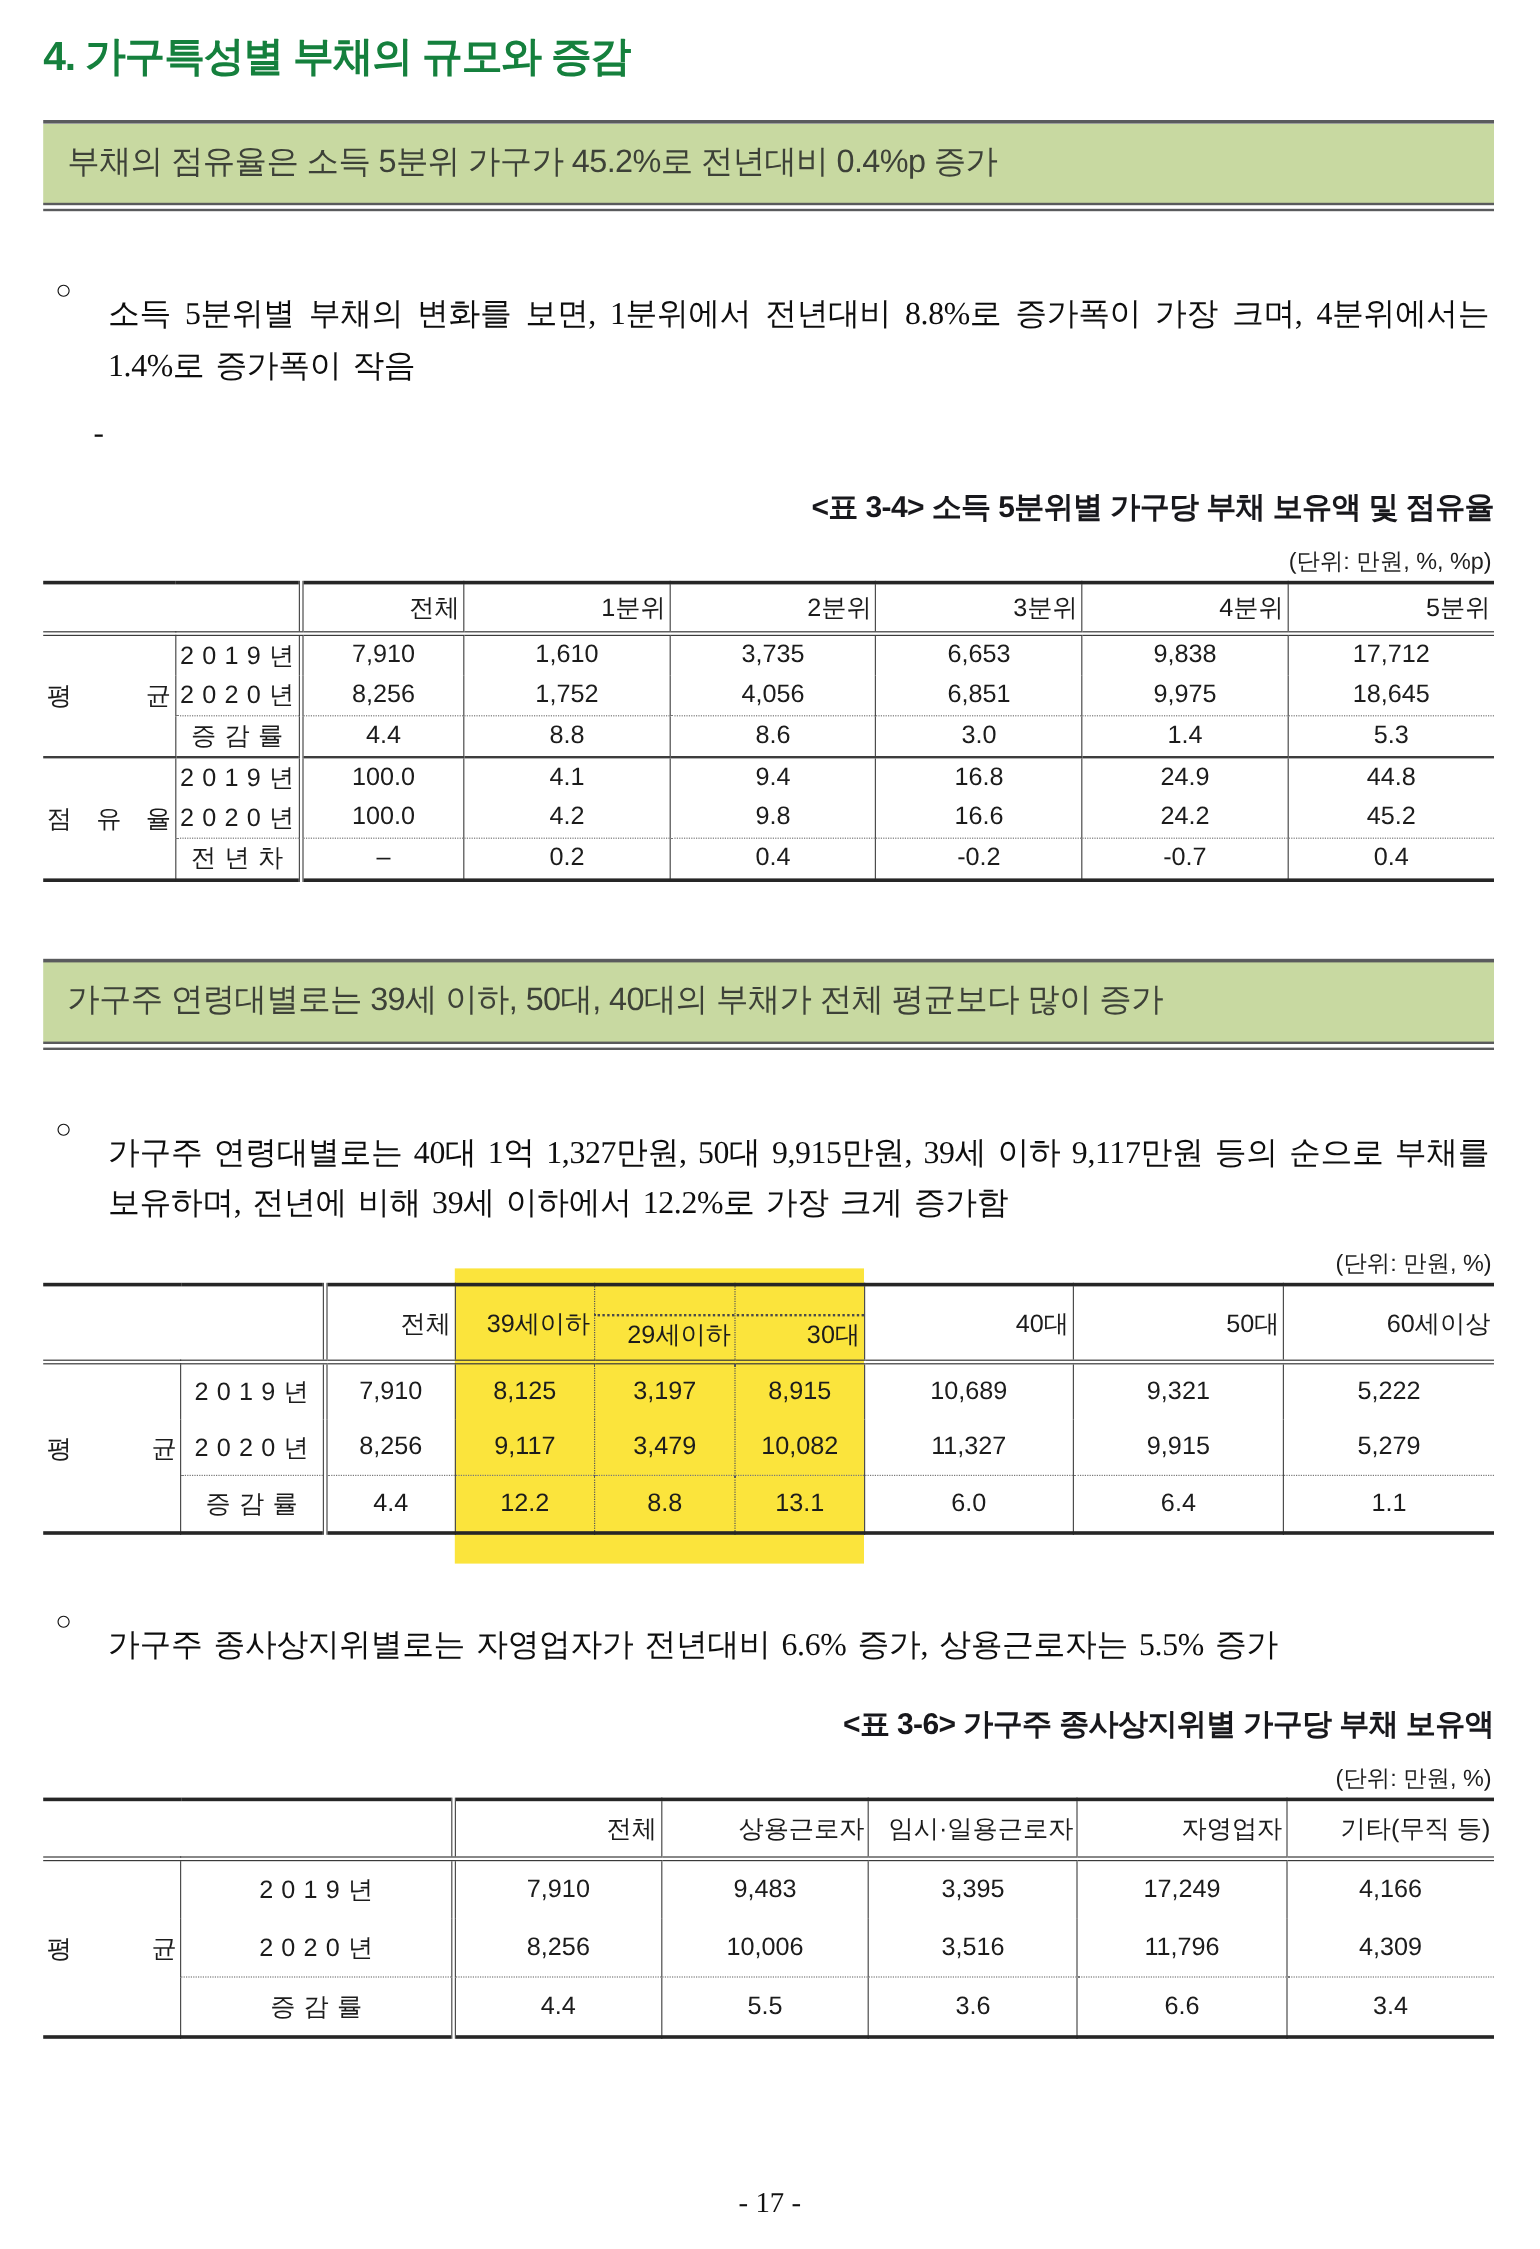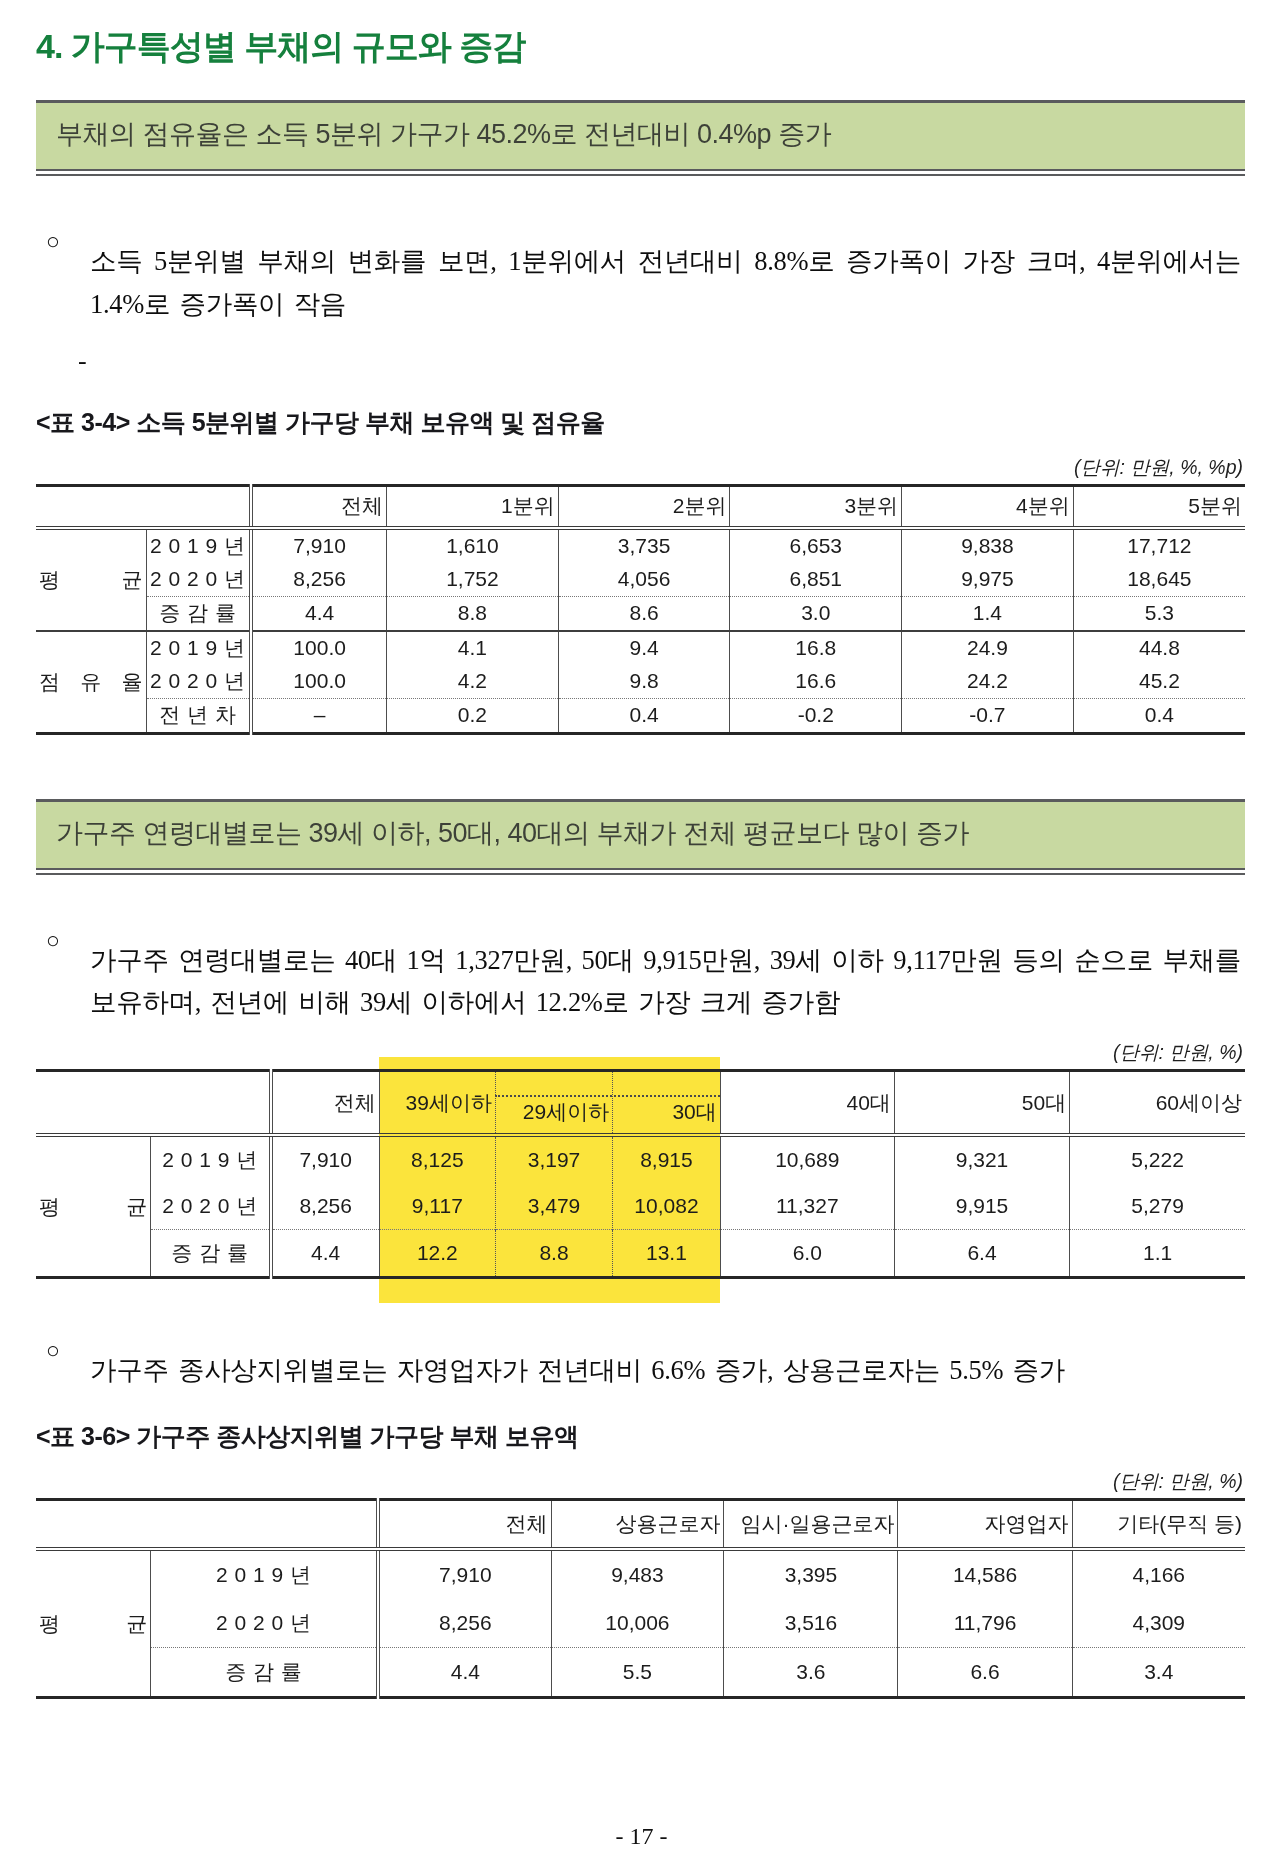--- a/index.html
+++ b/index.html
@@ -23,23 +23,23 @@
 
   .bullet{display:flex;margin:44px 4px 0 10px;
     font-family:"Liberation Serif",serif;font-size:26.5px;line-height:1.62;color:#0e0e0e;}
   .bullet .mk{width:44px;flex:none;font-size:23px;padding-top:3px;}
   .bullet .tx{flex:1;text-align:justify;word-spacing:3px;letter-spacing:-0.3px;margin-top:20px;}
 
   .subbullet{display:flex;margin:20px 4px 0 42px;
     font-family:"Liberation Serif",serif;font-size:26px;color:#0e0e0e;}
   .subbullet .mk{width:26px;flex:none;}
 
-  .tcaption{text-align:left;font-size:25px;font-weight:bold;color:#18181c;
+  .tcaption{text-align:right;font-size:25px;font-weight:bold;color:#18181c;
     margin-top:30px;letter-spacing:-0.5px;}
-  .tunit{text-align:right;font-size:19.5px;color:#1e1e1e;margin:15px 2px 3px 0;font-style:italic;}
+  .tunit{text-align:right;font-size:19.5px;color:#1e1e1e;margin:15px 2px 3px 0;}
 
   table{width:100%;border-collapse:collapse;table-layout:fixed;
     font-size:21px;color:#1c1c1c;background:transparent;}
   .tbl{border-top:3px solid #262626;border-bottom:3px solid #262626;}
   .tbl th,.tbl td{font-weight:normal;padding:0 3px;text-align:center;background:transparent;}
   .tbl th{border-bottom:4px double #3a3a3a;text-align:right;}
   .t34 th{height:39px;}  .t34 td{height:33px;}
   .t35 th{height:54px;}  .t35 td{height:46px;}
   .t36 th{height:46px;}  .t36 td{height:48px;}
 
@@ -263,21 +263,21 @@
       <th class="dcol">임시·일용근로자</th>
       <th class="dcol">자영업자</th>
       <th class="dcol">기타(무직 등)</th>
     </tr>
     <tr>
       <td class="grp" rowspan="3">평 균</td>
       <td class="lab2 yr">2 0 1 9 년</td>
       <td class="dfirst">7,910</td>
       <td class="dcol">9,483</td>
       <td class="dcol">3,395</td>
-      <td class="dcol">14,586</td>
+      <td class="dcol">17,249</td>
       <td class="dcol">4,166</td>
     </tr>
     <tr>
       <td class="lab2 yr">2 0 2 0 년</td>
       <td class="dfirst">8,256</td>
       <td class="dcol">10,006</td>
       <td class="dcol">3,516</td>
       <td class="dcol">11,796</td>
       <td class="dcol">4,309</td>
     </tr>

